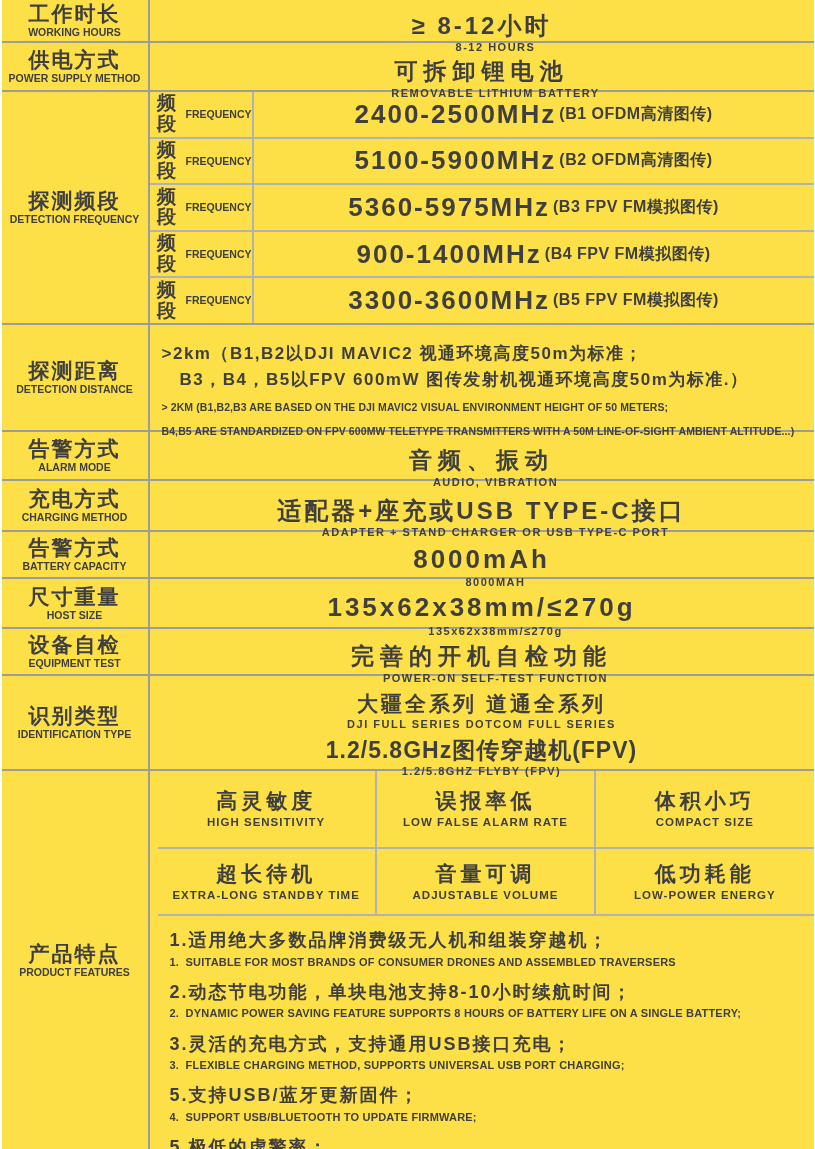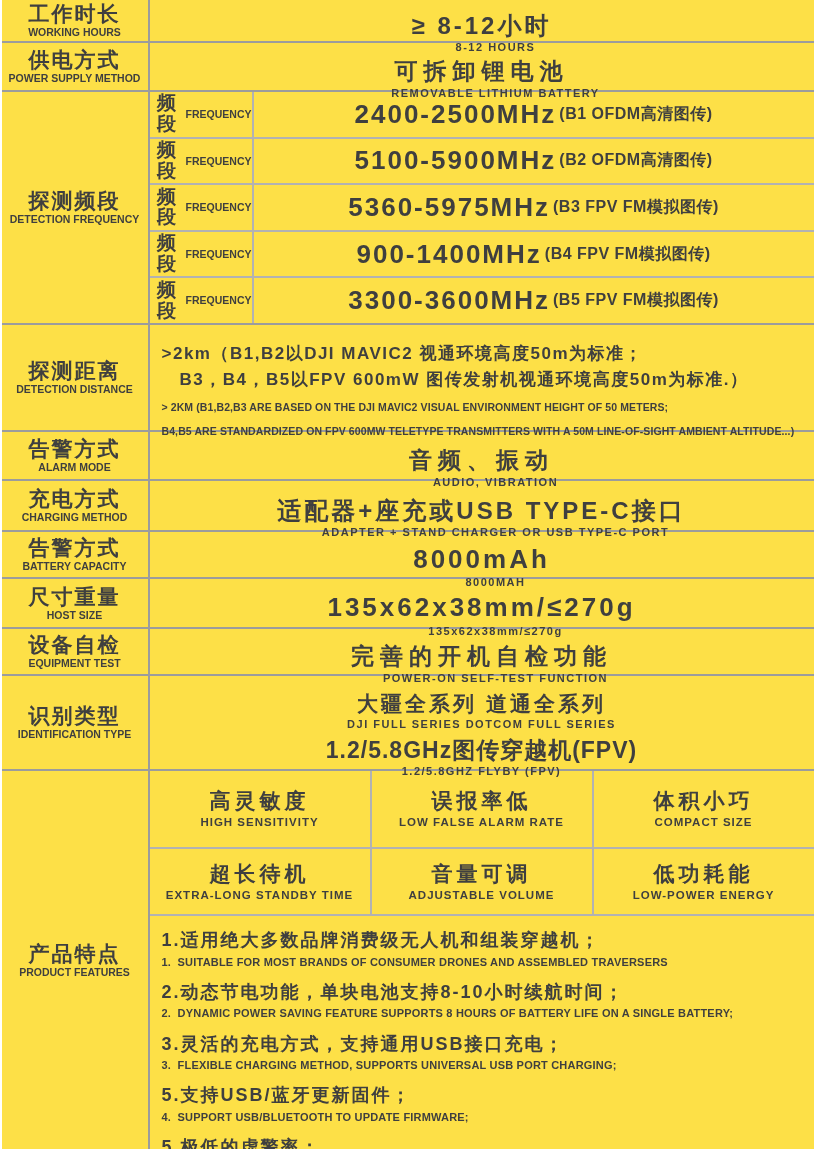--- a/index.html
+++ b/index.html
@@ -63,21 +63,21 @@
   .den{font-size:10.5px;font-weight:700;letter-spacing:0.1px;line-height:1.2;white-space:nowrap;}
   .den1{margin-top:9px;}
   .den2{margin-top:11px;}
 
   
   .ident-zh1{font-size:21px;font-weight:700;letter-spacing:3px;line-height:1.15;white-space:nowrap;}
   .ident-en{font-size:11px;font-weight:700;letter-spacing:1.5px;margin-top:2px;line-height:1.1;}
   .ident-zh2{font-size:23px;font-weight:700;letter-spacing:1px;margin-top:7px;line-height:1.15;white-space:nowrap;}
 
   
-  .feat-right{flex:1;display:flex;flex-direction:column;min-width:0;}
+  .feat-right{flex:1;display:flex;flex-direction:column;min-width:0;margin-left:8px;}
   .fgrid-row{display:flex;box-sizing:border-box;border-bottom:2px solid var(--line-minor);}
   .fgrid-row1{height:78px;}
   .fgrid-row2{height:67px;}
   .fcell{
     flex:1;box-sizing:border-box;border-right:2px solid var(--line-minor);
     display:flex;flex-direction:column;justify-content:center;align-items:center;text-align:center;min-width:0;
   }
   .fcell:last-child{border-right:none;}
   .fcz{font-size:21px;font-weight:700;letter-spacing:4px;line-height:1.1;white-space:nowrap;}
   .fce{font-size:11.5px;font-weight:700;letter-spacing:1px;margin-top:4px;line-height:1.1;white-space:nowrap;}

